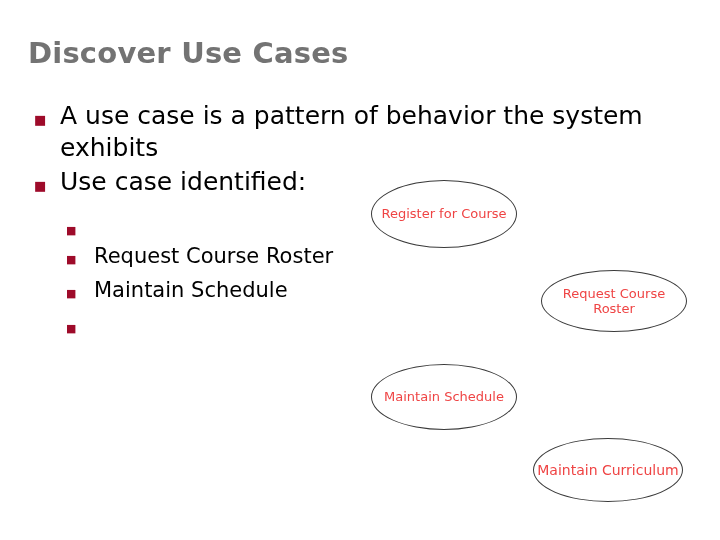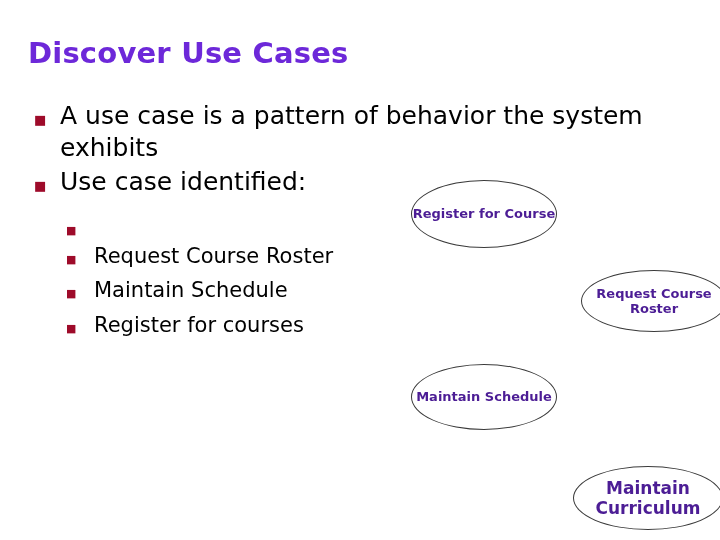--- a/index.html
+++ b/index.html
@@ -20,21 +20,21 @@
     top: 0;
     width: 720px;
     height: 540px;
   }
   .title {
     position: absolute;
     left: 28px;
     top: 36px;
     font-size: 29px;
     font-weight: bold;
-    color: #6d28d9;
+    color: #737373;
     letter-spacing: 0.2px;
   }
   .bullets {
     position: absolute;
     left: 28px;
     top: 100px;
     width: 620px;
   }
   .bullet-l1 {
     position: relative;
@@ -90,30 +90,29 @@
   }
   .uc {
     position: absolute;
     display: flex;
     align-items: center;
     justify-content: center;
     text-align: center;
     border: 1.4px solid #3a3a3a;
     border-radius: 50%;
     background: #ffffff;
-    color: #4c1d95;
-    font-weight: bold;
+    color: #ef4444;
+    font-weight: normal;
     box-sizing: border-box;
     line-height: 1.18;
-    margin-left: 40px;
   }
   #uc0 { left: 371px; top: 180px; width: 146px; height: 68px; font-size: 13px; }
   #uc1 { left: 541px; top: 270px; width: 146px; height: 62px; font-size: 13px; }
   #uc2 { left: 371px; top: 364px; width: 146px; height: 66px; font-size: 13px; }
-  #uc3 { left: 533px; top: 466px; width: 150px; height: 64px; font-size: 17px; }
+  #uc3 { left: 533px; top: 438px; width: 150px; height: 64px; font-size: 14px; }
 </style>
 </head>
 <body>
 
 <div class="slide">
 
   <div class="title">Discover Use Cases</div>
 
   <div class="bullets">
 
@@ -138,21 +137,20 @@
         <span class="btext">Request Course Roster</span>
       </div>
 
       <div class="bullet-l2">
         <span class="marker">■</span>
         <span class="btext">Maintain Schedule</span>
       </div>
 
       <div class="bullet-l2">
         <span class="marker">■</span>
-        <span class="btext">Register for courses</span>
       </div>
 
     </div>
   </div>
 
   <div class="diagram">
     <div class="uc" id="uc0">Register for Course</div>
     <div class="uc" id="uc1">Request Course Roster</div>
     <div class="uc" id="uc2">Maintain Schedule</div>
     <div class="uc" id="uc3">Maintain Curriculum</div>

